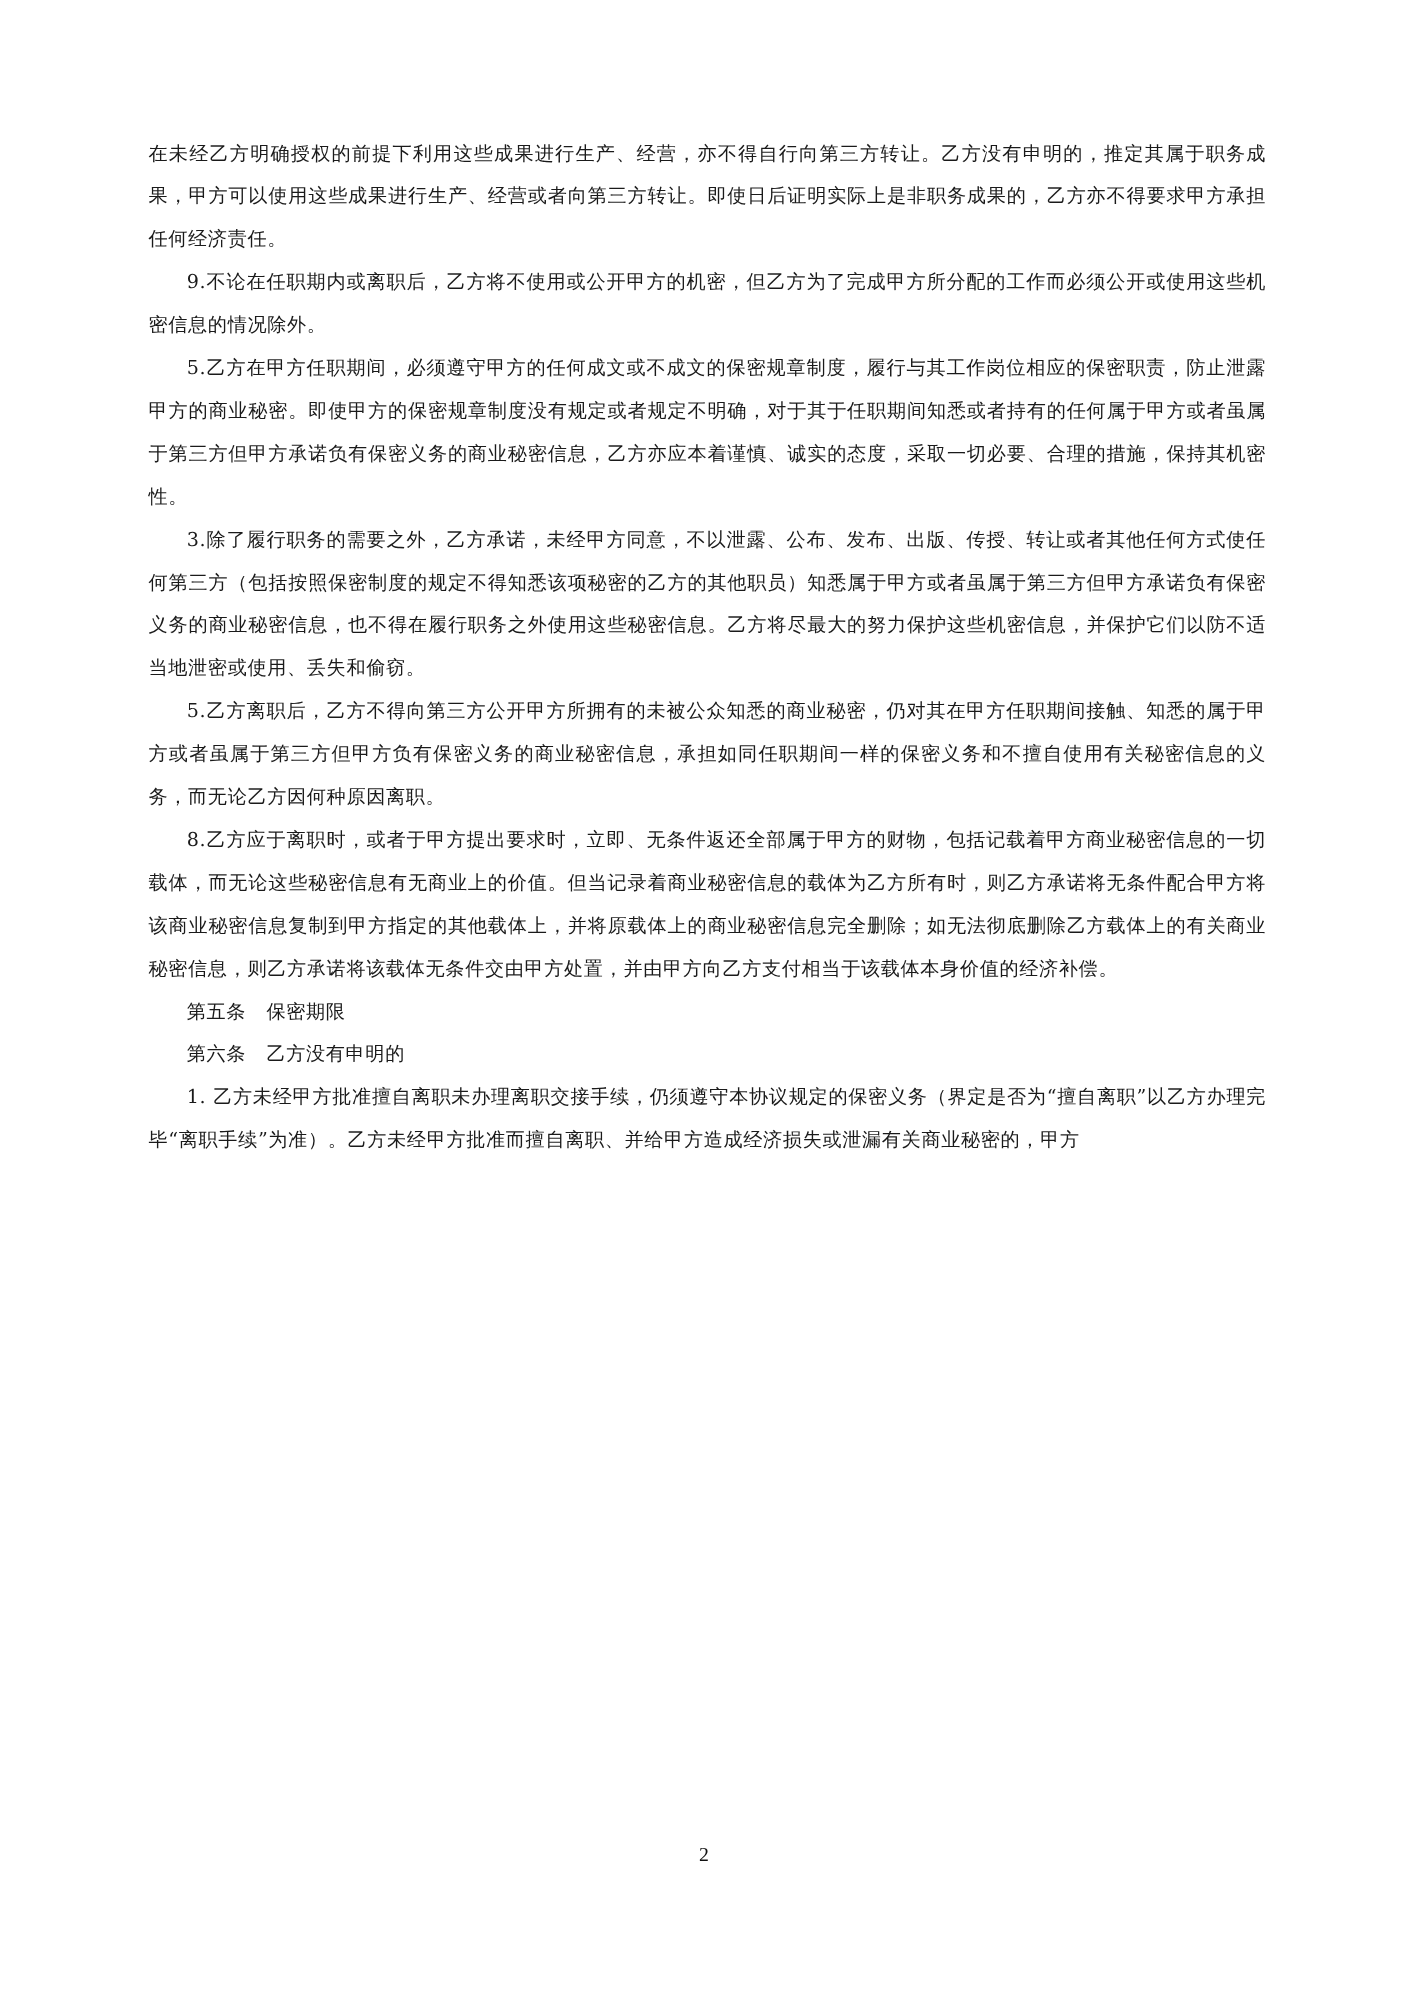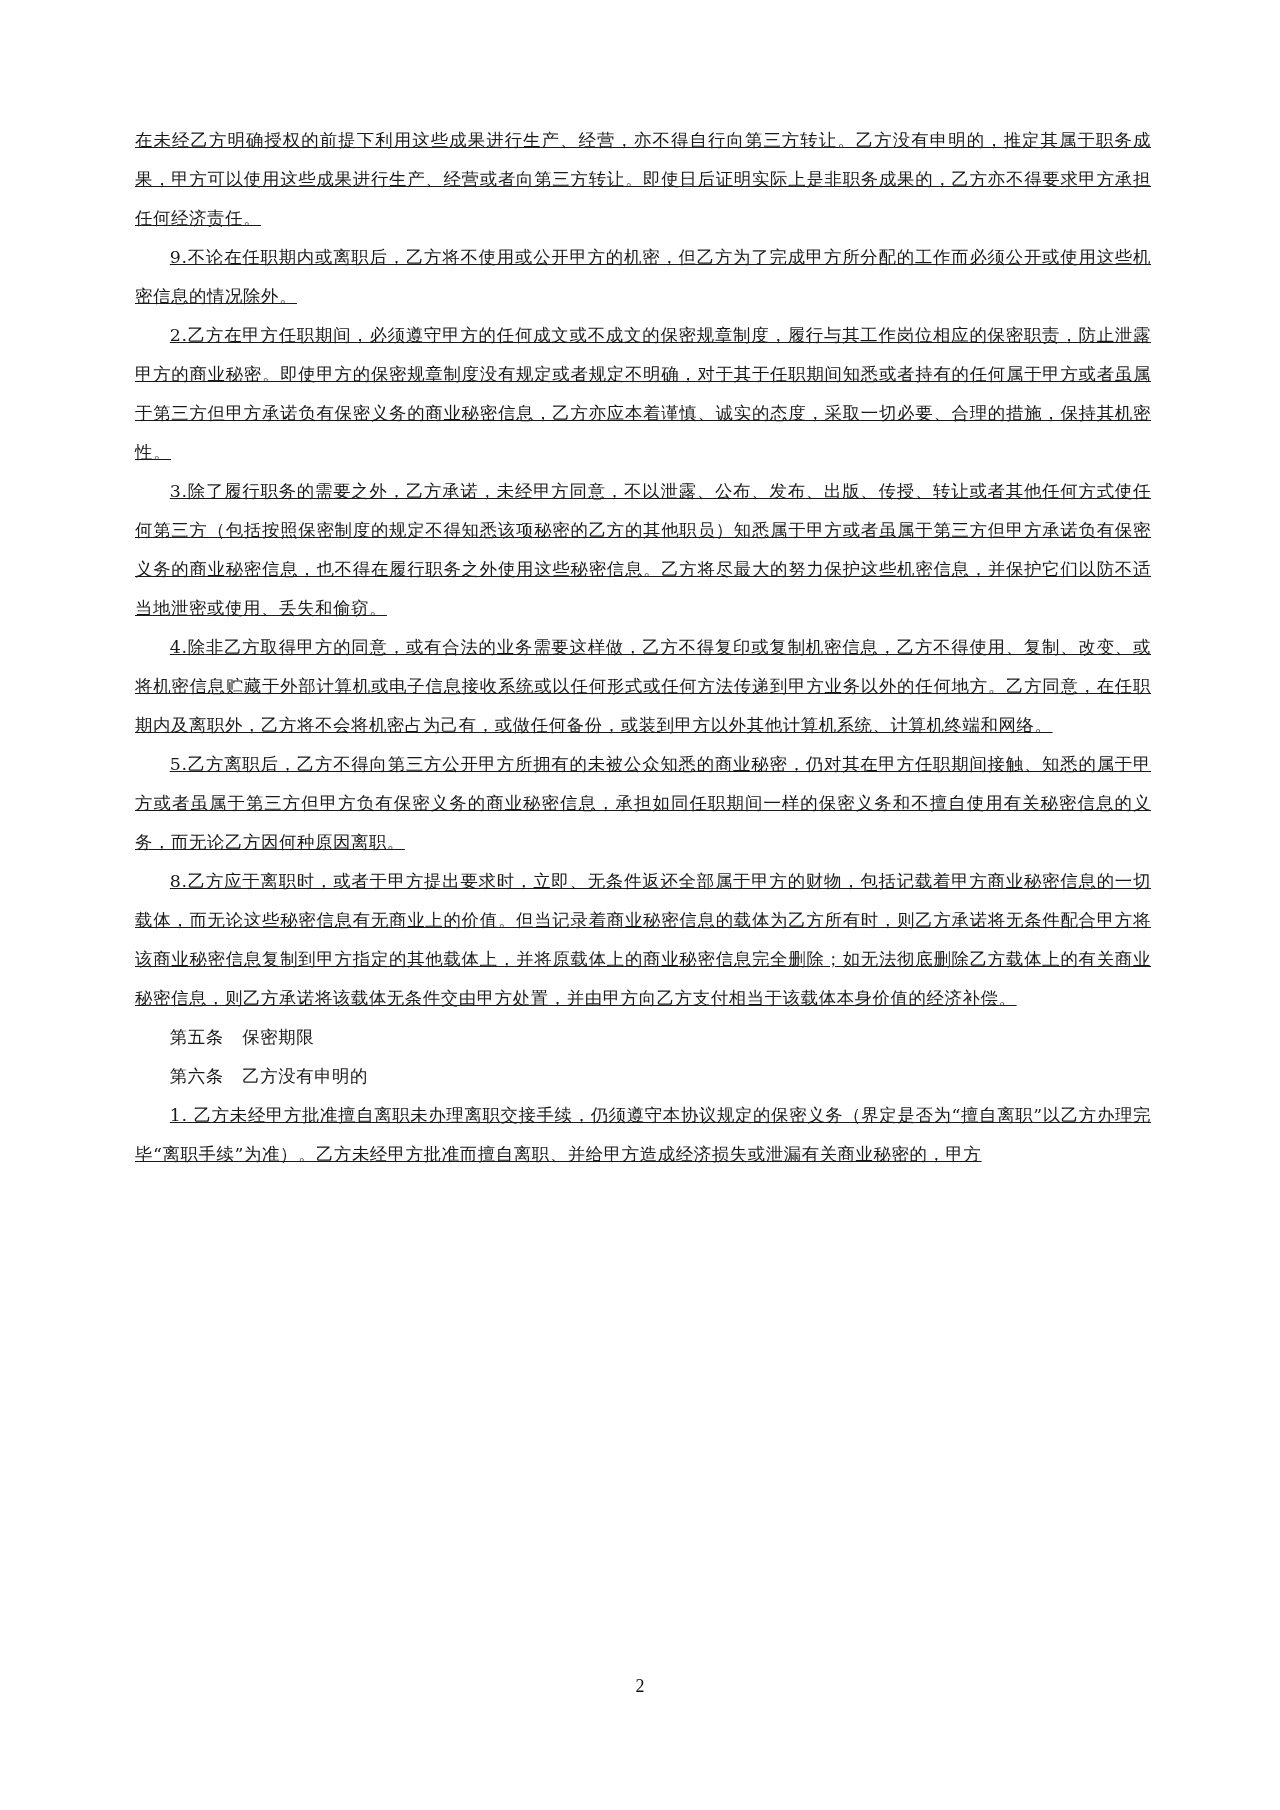--- a/index.html
+++ b/index.html
@@ -21,21 +21,20 @@
       top: 121px;
       width: 1016px;
       font-size: 17.4px;
       line-height: 39px;
       letter-spacing: 0.6px;
     }
     .para {
       margin: 0;
       text-align: justify;
       text-justify: inter-character;
-      text-decoration: underline;
     }
     .indent { text-indent: 2em; }
     .indent-wide { text-indent: 4em; }
     .section-head {
       margin: 0;
       text-indent: 2em;
       white-space: pre;
     }
     .page-number {
       position: absolute;
@@ -49,23 +48,22 @@
     }
   </style>
 </head>
 <body>
 
 <div class="page">
   <p class="para">在未经乙方明确授权的前提下利用这些成果进行生产、经营，亦不得自行向第三方转让。乙方没有申明的，推定其属于职务成果，甲方可以使用这些成果进行生产、经营或者向第三方转让。即使日后证明实际上是非职务成果的，乙方亦不得要求甲方承担任何经济责任。</p>
 
 
   <p class="para indent">9.不论在任职期内或离职后，乙方将不使用或公开甲方的机密，但乙方为了完成甲方所分配的工作而必须公开或使用这些机密信息的情况除外。</p>
-  <p class="para indent">2.乙方在甲方任职期间，必须遵守甲方的任何成文或不成文的保密规章制度，履行与其工作岗位相应的保密职责，防止泄露甲方的商业秘密。即使甲方的保密规章制度没有规定或者规定不明确，对于其于任职期间知悉或者持有的任何属于甲方或者虽属于第三方但甲方承诺负有保密义务的商业秘密信息，乙方亦应本着谨慎、诚实的态度，采取一切必要、合理的措施，保持其机密性。</p>
+  <p class="para indent">5.乙方在甲方任职期间，必须遵守甲方的任何成文或不成文的保密规章制度，履行与其工作岗位相应的保密职责，防止泄露甲方的商业秘密。即使甲方的保密规章制度没有规定或者规定不明确，对于其于任职期间知悉或者持有的任何属于甲方或者虽属于第三方但甲方承诺负有保密义务的商业秘密信息，乙方亦应本着谨慎、诚实的态度，采取一切必要、合理的措施，保持其机密性。</p>
   <p class="para indent">3.除了履行职务的需要之外，乙方承诺，未经甲方同意，不以泄露、公布、发布、出版、传授、转让或者其他任何方式使任何第三方（包括按照保密制度的规定不得知悉该项秘密的乙方的其他职员）知悉属于甲方或者虽属于第三方但甲方承诺负有保密义务的商业秘密信息，也不得在履行职务之外使用这些秘密信息。乙方将尽最大的努力保护这些机密信息，并保护它们以防不适当地泄密或使用、丢失和偷窃。</p>
-  <p class="para indent">4.除非乙方取得甲方的同意，或有合法的业务需要这样做，乙方不得复印或复制机密信息，乙方不得使用、复制、改变、或将机密信息贮藏于外部计算机或电子信息接收系统或以任何形式或任何方法传递到甲方业务以外的任何地方。乙方同意，在任职期内及离职外，乙方将不会将机密占为己有，或做任何备份，或装到甲方以外其他计算机系统、计算机终端和网络。</p>
   <p class="para indent">5.乙方离职后，乙方不得向第三方公开甲方所拥有的未被公众知悉的商业秘密，仍对其在甲方任职期间接触、知悉的属于甲方或者虽属于第三方但甲方负有保密义务的商业秘密信息，承担如同任职期间一样的保密义务和不擅自使用有关秘密信息的义务，而无论乙方因何种原因离职。</p>
   <p class="para indent">8.乙方应于离职时，或者于甲方提出要求时，立即、无条件返还全部属于甲方的财物，包括记载着甲方商业秘密信息的一切载体，而无论这些秘密信息有无商业上的价值。但当记录着商业秘密信息的载体为乙方所有时，则乙方承诺将无条件配合甲方将该商业秘密信息复制到甲方指定的其他载体上，并将原载体上的商业秘密信息完全删除；如无法彻底删除乙方载体上的有关商业秘密信息，则乙方承诺将该载体无条件交由甲方处置，并由甲方向乙方支付相当于该载体本身价值的经济补偿。</p>
 
   <p class="section-head"><span>第五条</span><span>   </span><span>保密期限</span></p>
 
 
   <p class="section-head"><span>第六条</span><span>   </span><span>乙方没有申明的</span></p>
 
   <p class="para indent">1. 乙方未经甲方批准擅自离职未办理离职交接手续，仍须遵守本协议规定的保密义务（界定是否为“擅自离职”以乙方办理完毕“离职手续”为准）。乙方未经甲方批准而擅自离职、并给甲方造成经济损失或泄漏有关商业秘密的，甲方</p>
 </div>

